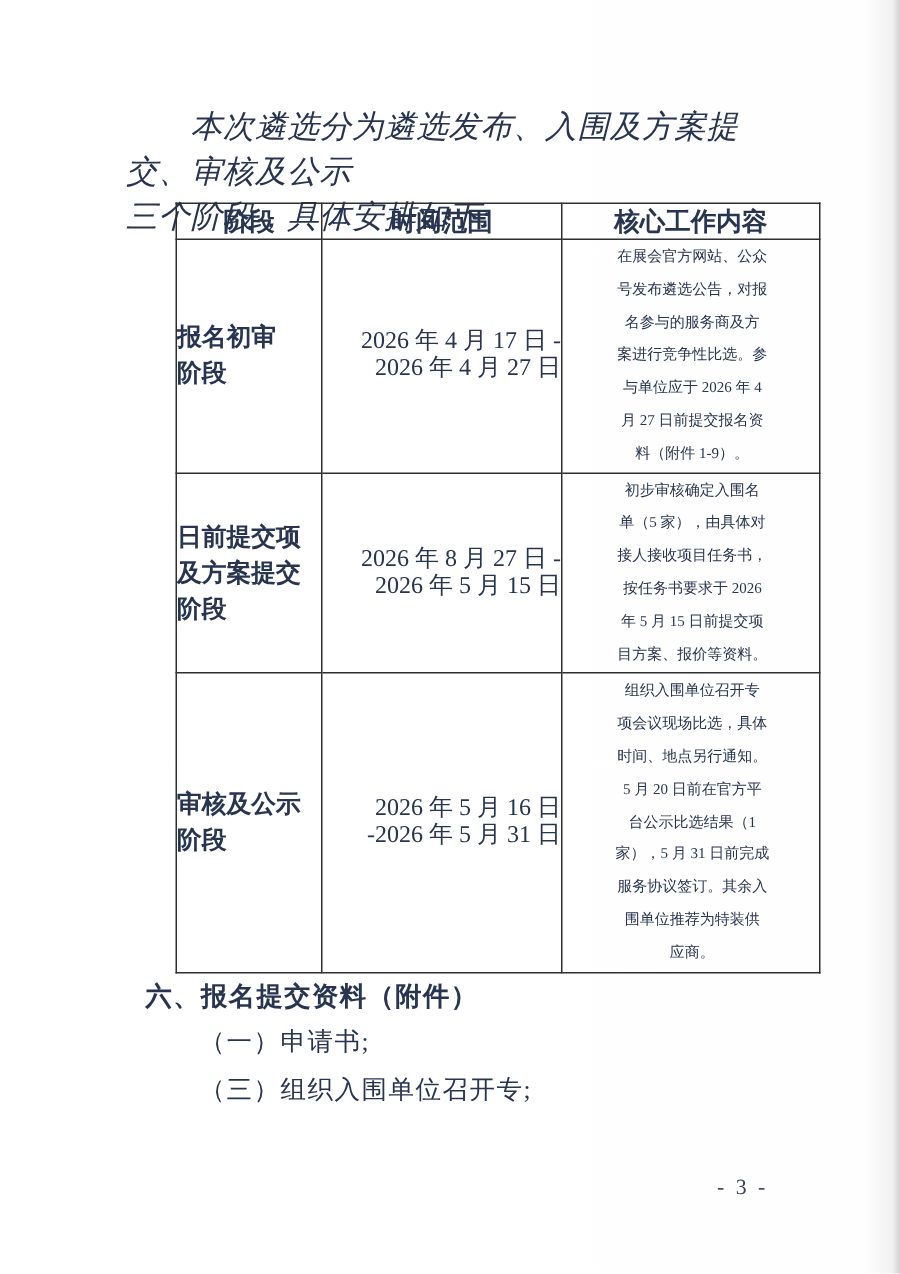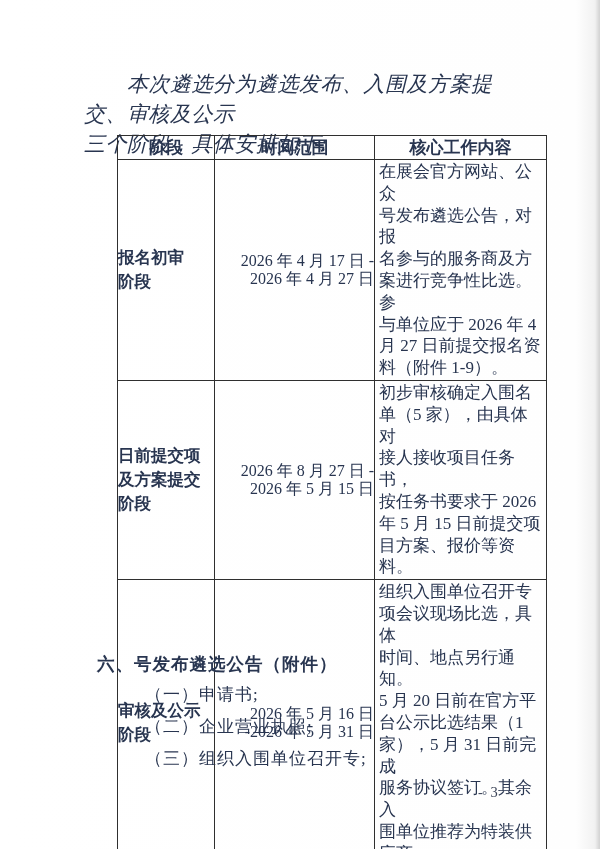--- a/index.html
+++ b/index.html
@@ -66,24 +66,25 @@
   td.time-cell {
     vertical-align: middle;
     font-size: 16px;
     line-height: 18px;
     white-space: pre-line;
     padding: 0 0 0 7px;
     text-align: right;
   }
   td.content-cell {
     vertical-align: middle;
-    font-size: 17px;
+    font-size: 10px;
     line-height: 21.8px;
     white-space: pre-line;
     padding: 1px 2px 1px 4px;
+    text-align: center;
   }
   tr.row-1 td { height: 146px; }
   tr.row-2 td { height: 124px; }
   tr.row-3 td { height: 196px; }
   .section-title {
     position: absolute;
     left: 97px;
     top: 652px;
     font-size: 17.5px;
     font-weight: bold;
@@ -92,21 +93,20 @@
   .attachment-list {
     position: absolute;
     left: 133px;
     top: 686px;
   }
   .attachment-item {
     font-size: 17px;
     line-height: 18px;
     margin-bottom: 14px;
     letter-spacing: 1px;
-    margin-left: 12px;
   }
   .page-number {
     position: absolute;
     left: 478px;
     top: 784px;
     font-size: 14.5px;
     letter-spacing: 2px;
     color: #3b4458;
   }
   .scan-edge {
@@ -176,24 +176,23 @@
 5 月 20 日前在官方平
 台公示比选结果（1
 家），5 月 31 日前完成
 服务协议签订。其余入
 围单位推荐为特装供
 应商。</td>
     </tr>
   </tbody>
     </table>
 
-  <div class="section-title">六、号发布遴选公告（附件）</div>
+  <div class="section-title">六、报名提交资料（附件）</div>
 
   <div class="attachment-list">
     <div class="attachment-item">（一）申请书;</div>
-    <div class="attachment-item">（二）企业营业执照;</div>
     <div class="attachment-item">（三）组织入围单位召开专;</div>
   </div>
 
   <div class="page-number">- 3 -</div>
 
   <div class="scan-edge"></div>
 </div>
 
 </body></html>

